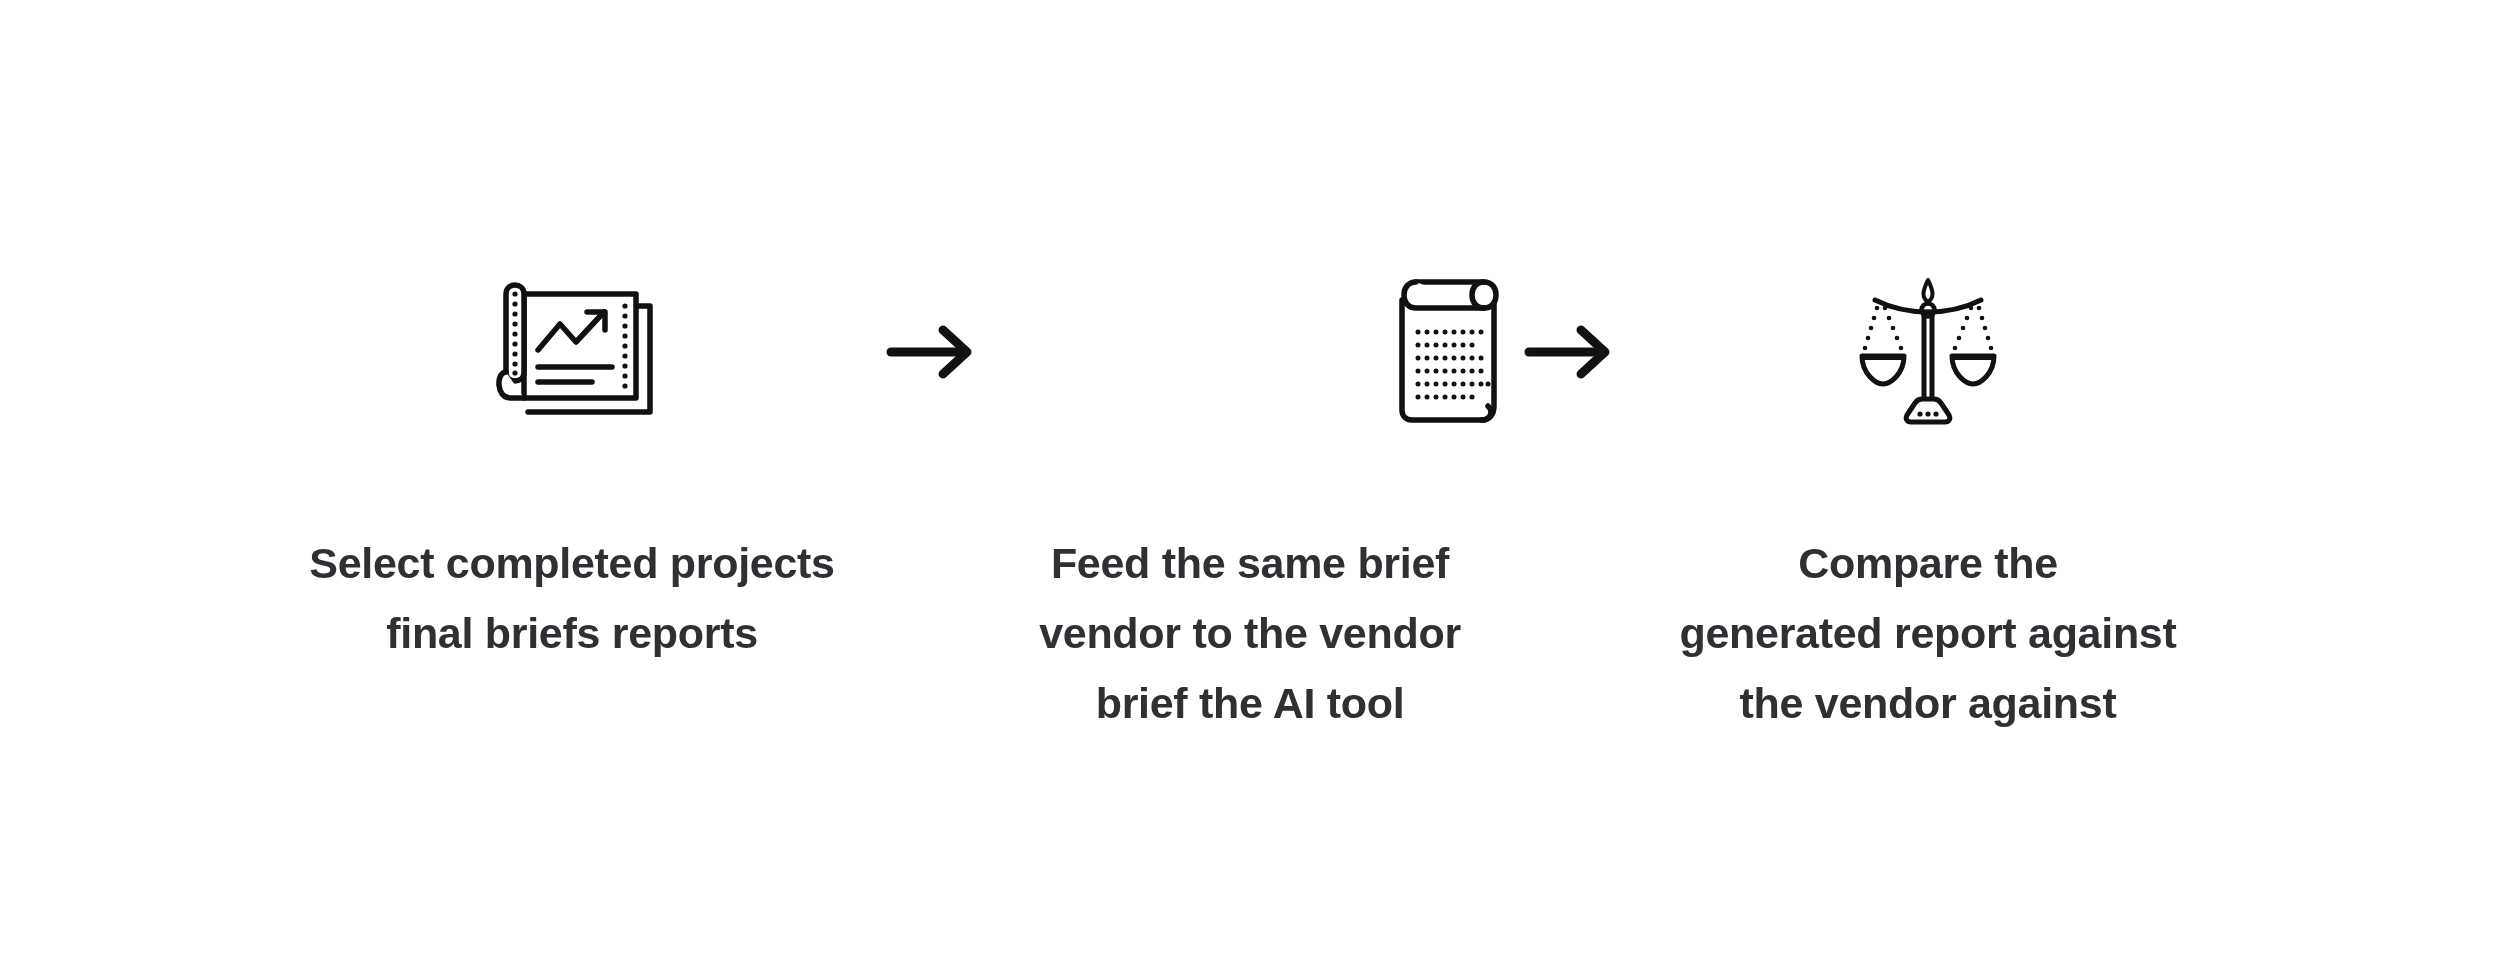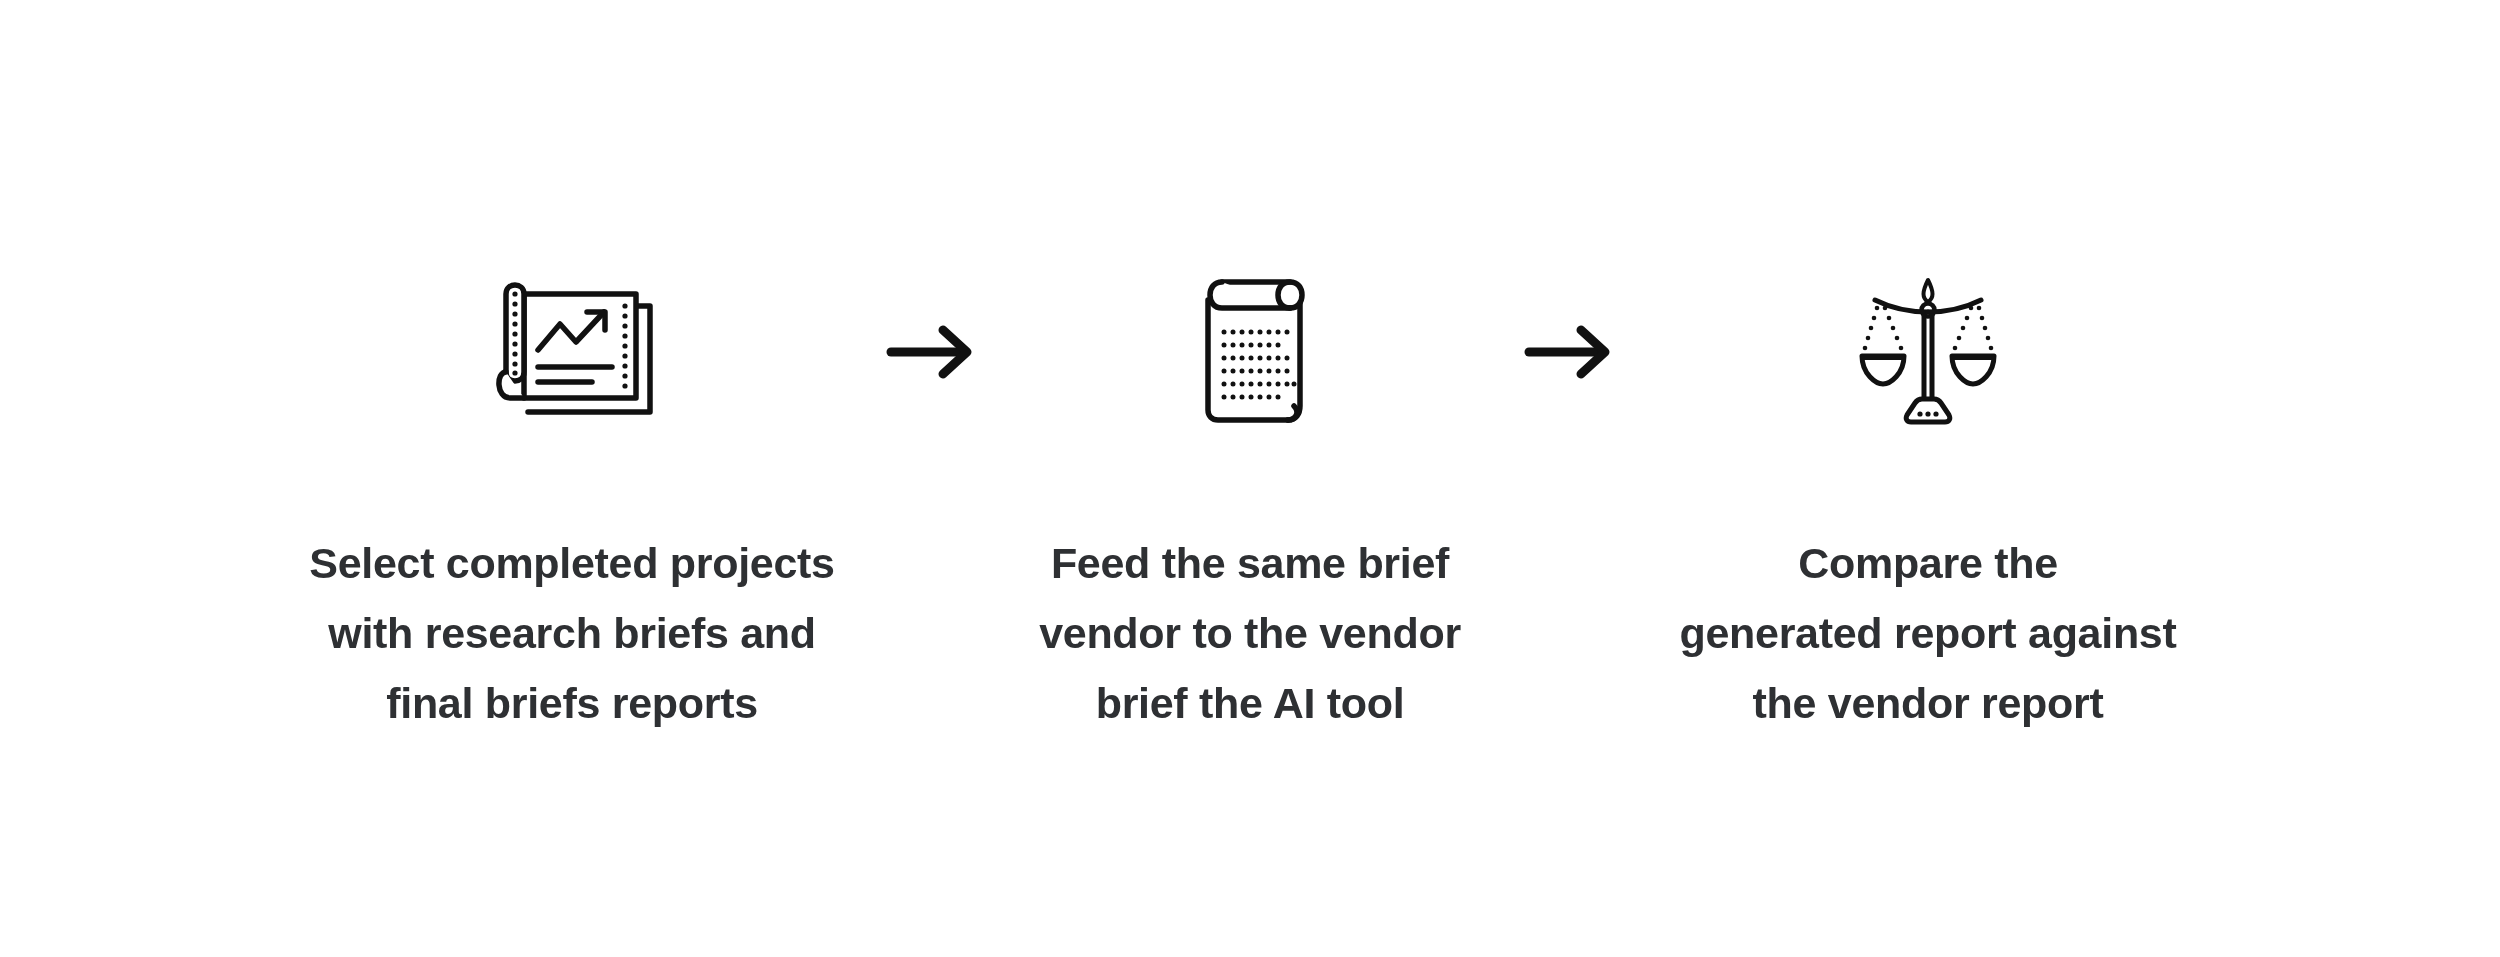--- a/index.html
+++ b/index.html
@@ -78,21 +78,21 @@
     align-items: center;
     justify-content: center;
     height: 168px;
     flex: 0 0 auto;
   }
 
   .arrow svg { display: block; }
 
   
   .step.step-1 { width: 600px; }
-  .step.step-2 { width: 520px; }
+  .step.step-2 { width: 520px; align-items: flex-end; }
   .step.step-3 { width: 600px; justify-content: space-between; }
   .arrow.arrow-1 { width: 118px; }
   .arrow.arrow-2 { width: 118px; }
 </style>
 </head>
 <body>
 
 <div class="stage">
 
   <div class="flow">
@@ -135,21 +135,20 @@
 
           <polyline points="50,78 72,52 88,70 116,40" stroke="#111111" fill="none"></polyline>
           <polyline points="99,40 117,40 117,58" stroke="#111111" fill="none"></polyline>
 
           <line x1="50" y1="95" x2="124" y2="95" stroke="#111111"></line>
           <line x1="50" y1="110" x2="104" y2="110" stroke="#111111"></line>
         </svg>
       </div>
       <div class="step-caption">
         <span class="caption-line">Select completed projects</span>
-        <span class="caption-line">with research briefs and</span>
         <span class="caption-line">final briefs reports</span>
       </div>
     </div>
 
     <div class="arrow arrow-1">
       <svg width="92" height="56" viewBox="0 0 92 56" fill="none" stroke="#111111" stroke-width="9" stroke-linecap="round" stroke-linejoin="round" aria-hidden="true">
         <line x1="6" y1="28" x2="80" y2="28"></line>
         <polyline points="58,6 82,28 58,50" fill="none"></polyline>
       </svg>
     </div>
@@ -282,18 +281,18 @@
           <g fill="#111111" stroke="none">
             <circle cx="61" cy="142" r="2.6"></circle>
             <circle cx="69" cy="142" r="2.6"></circle>
             <circle cx="77" cy="142" r="2.6"></circle>
           </g>
         </svg>
       </div>
       <div class="step-caption">
         <span class="caption-line">Compare the</span>
         <span class="caption-line">generated report against</span>
-        <span class="caption-line">the vendor report</span>
+        <span class="caption-line">the vendor against</span>
       </div>
     </div>
 
   </div>
 </div>
 
 </body></html>

